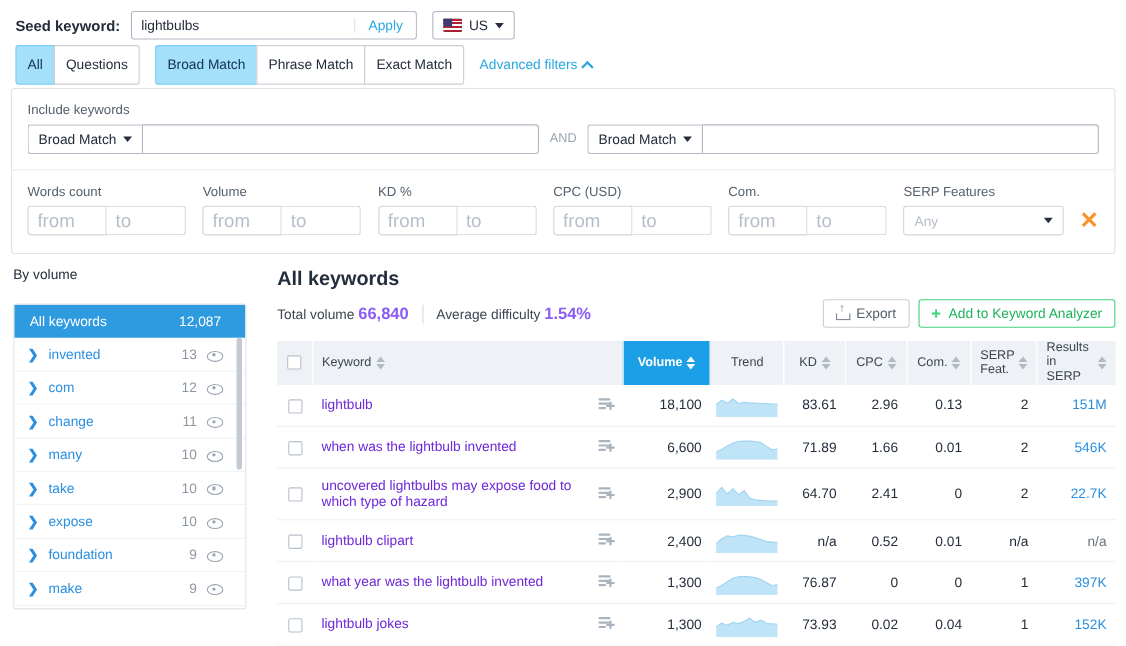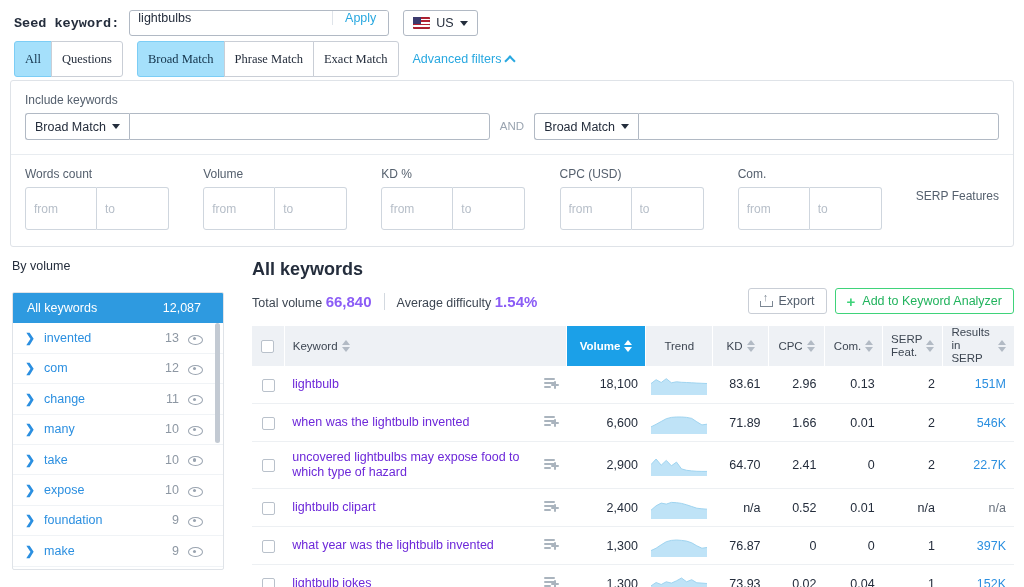--- a/index.html
+++ b/index.html
@@ -15,24 +15,23 @@
 
   
   .seed-row {
     display: flex; align-items: center;
     padding: 8px 0 0 14px;
     height: 38px;
   }
   .seed-label {
     font-weight: bold; font-size: 13.5px; color: #242d3c;
     margin-right: 10px;
-    font-family: Liberation Mono, monospace;
   }
   .seed-input-wrap {
-    display: flex; align-items: flex-start;
+    display: flex; align-items: center;
     border: 1px solid #b1b9c4;
     border-radius: 3px;
     height: 26px; width: 260px;
     background: #fff;
     overflow: hidden;
   }
   .seed-input {
     border: 0; outline: none;
     padding: 0 8px;
     flex: 1;
@@ -82,21 +81,21 @@
   .tabs-row {
     display: flex; align-items: center;
     padding: 10px 0 0 14px;
     height: 32px;
   }
   .btn-group { display: flex; margin-right: 14px; }
   .btn-group > .tg {
     border: 1px solid #c9ced6;
     background: #fff;
     color: #242d3c;
-    font-family: Liberation Serif, serif;
+    font-family: Liberation Sans, sans-serif;
     font-size: 12.5px;
     height: 36px; padding: 0 10px;
     cursor: pointer;
     margin-left: -1px;
     line-height: 22px;
   }
   .btn-group > .tg:first-child { margin-left: 0; border-radius: 3px 0 0 3px; }
   .btn-group > .tg:last-child { border-radius: 0 3px 3px 0; }
   .tg.active {
     background: #a5e0fb; border-color: #7ccdf5; color: #12324a;
@@ -141,22 +140,22 @@
     color: #9aa4b0; font-size: 11.5px; padding: 0 10px;
     height: 27px; line-height: 27px;
   }
   .filters-divider { border-top: 1px solid #e8ecf0; }
   .filters-bottom {
     display: flex; align-items: center; gap: 0;
     padding: 12px 14px 16px 14px;
   }
   .rangebox { display: flex; }
   .rangebox input {
-    border: 1px solid #cfd6de; height: 43px;
-    font-family: "Liberation Sans", sans-serif; font-size: 12px;
+    border: 1px solid #cfd6de; height: 27px;
+    font-family: "Liberation Sans", sans-serif; font-size: 17px;
     padding: 0 8px; outline: none; background: #fff;
     width: 72px; color: #242d3c;
   }
   .rangebox input::placeholder { color: #b6bec8; }
   .rangebox input:first-child { border-radius: 3px 0 0 3px; }
   .rangebox input:last-child { border-left: 0; border-radius: 0 3px 3px 0; }
   .serp-select {
     display: flex; align-items: center; justify-content: space-between;
     border: 1px solid #cfd6de; border-radius: 3px;
     height: 27px; width: 146px; padding: 0 9px;
@@ -404,20 +403,27 @@
     </div>
     <div style="flex:1;">
       <label class="fgroup-label">Com.</label>
       <div class="rangebox">
         <input type="text" placeholder="from" style="">
         <input type="text" placeholder="to" style="">
       </div>
     </div>
     <div style="flex:none;">
       <label class="fgroup-label">SERP Features</label>
+      <div style="display:flex;align-items:center;">
+        <div class="serp-select">
+          <span>Any</span>
+          <span class="caret"></span>
+        </div>
+        <span class="clear-x">✕</span>
+      </div>
     </div>
   </div>
 </div>
 
 <div class="lower">
 
   <div class="sidebar">
     <div class="side-tabs">
       <div class="side-tab">By volume</div>
     </div>

